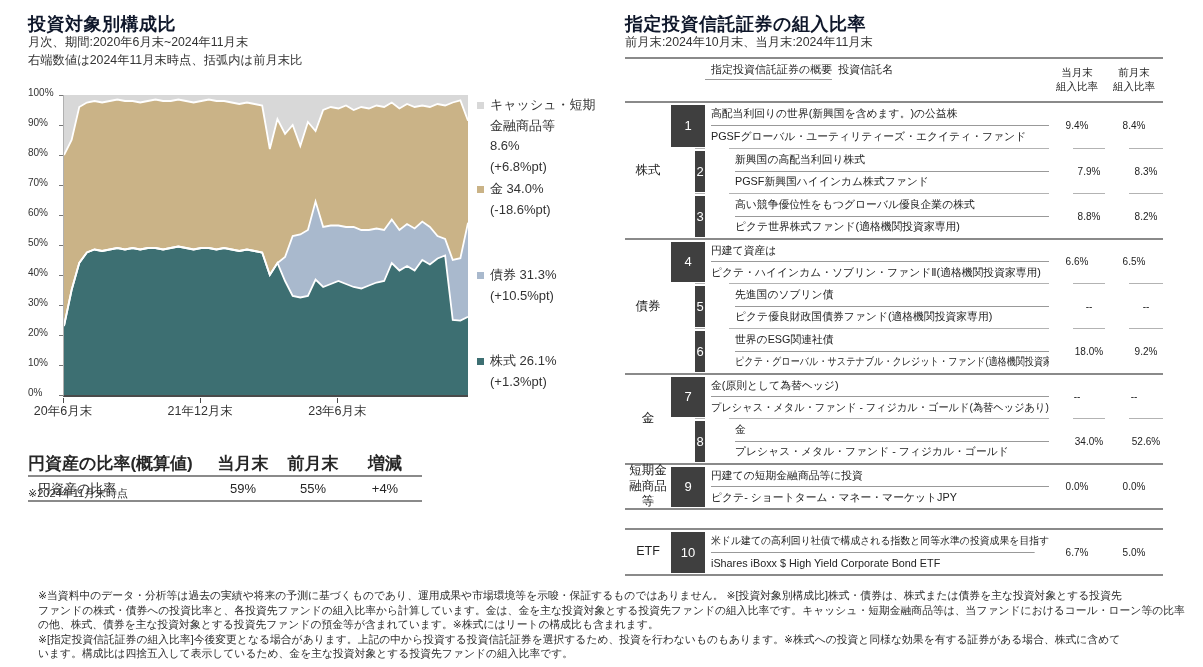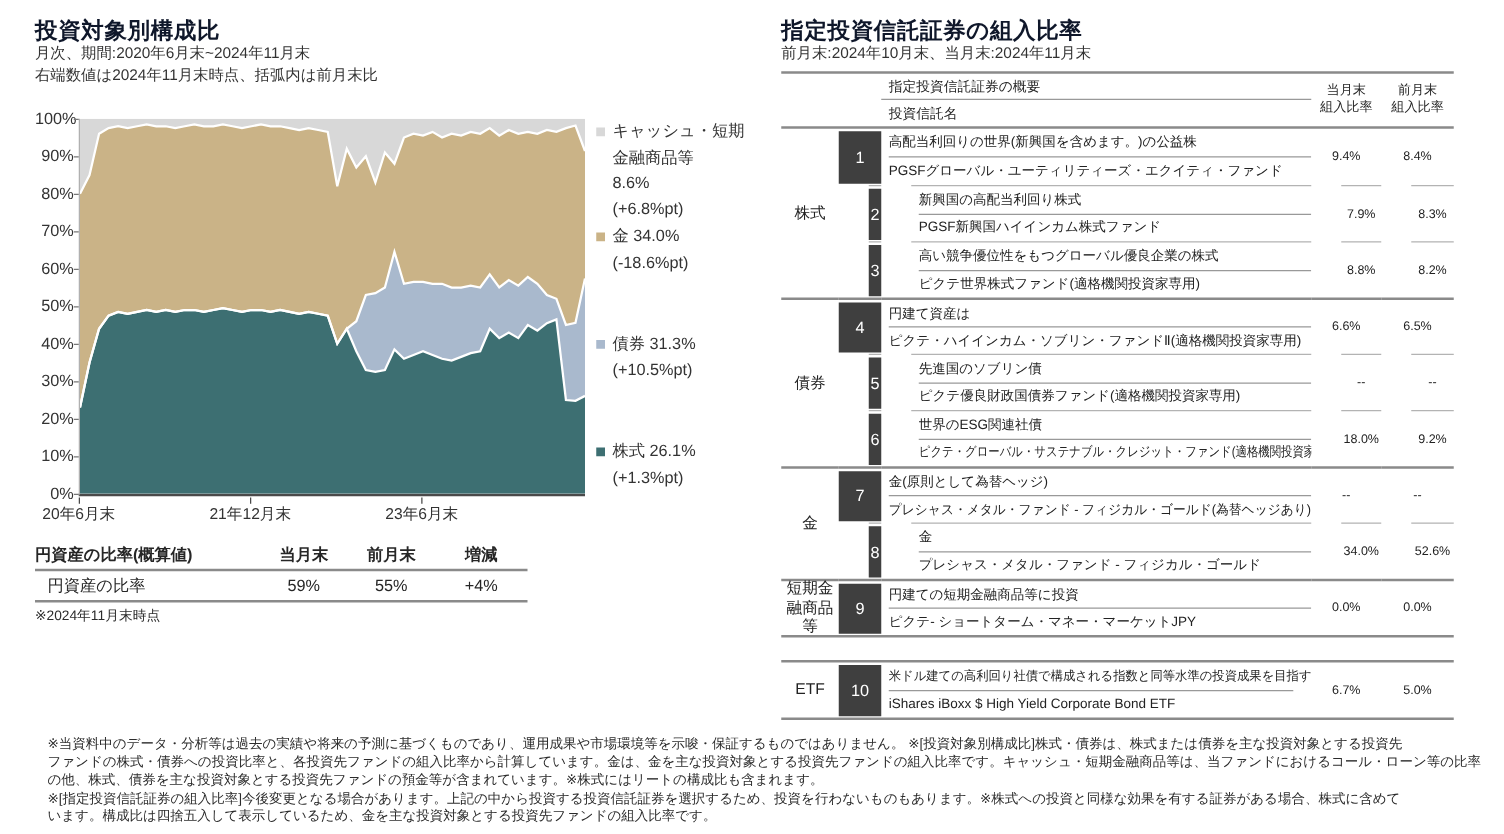--- a/index.html
+++ b/index.html
@@ -8,53 +8,53 @@
 
   
   #left-col { position:absolute; left:28px; top:12px; width:578px; height:560px; }
   .sec-title { font-size:18px; font-weight:bold; color:#0f172a; letter-spacing:.5px; }
   .sec-sub { position:absolute; left:0; font-size:12.3px; color:#333; }
 
   #chart-block { position:absolute; left:0; top:76px; width:578px; height:340px; }
   #plot { position:absolute; left:35px; top:7px; width:405px; height:302px;
           border-left:1px solid #b0b0b0; border-bottom:2px solid #4a4a4a; }
   #area-svg { display:block; }
-  .ylab { position:absolute; width:31px; text-align:right; font-size:13px; color:#333; }
+  .ylab { position:absolute; width:31px; text-align:left; font-size:10px; color:#333; }
   .ytick { position:absolute; width:4px; height:1px; background:#777; left:31px; }
   .xtick { position:absolute; width:1px; height:5px; background:#4a4a4a; top:310px; }
   .xlab { position:absolute; width:90px; text-align:center; font-size:12.5px; color:#333; top:315px; }
 
   #legend { position:absolute; left:449px; top:7px; width:130px; }
   .legend-item { position:absolute; left:0; display:flex; gap:6px; font-size:13px;
                  line-height:20.5px; color:#333; }
   .sq { width:7px; height:7px; margin-top:7px; flex:none; }
   .ltxt { white-space:pre-line; }
 
   
   #yen-block { position:absolute; left:0; top:420px; width:394px; }
   .yen-row { display:flex; align-items:center; height:23px; }
-  .yen-head { font-weight:bold; font-size:13px; }
+  .yen-head { font-weight:bold; font-size:17px;margin-top:20px; }
   .yen-data { font-size:13px; }
   .yc0 { width:180px; text-align:left; }
   .yc1 { width:70px; text-align:center; }
   .yc2 { width:70px; text-align:center; }
   .yc3 { width:74px; text-align:center; }
   .yen-rule { height:2px; background:#8a8a8a; }
   .yen-data .yc0 { padding-left:10px; }
 
   #left-notes { position:absolute; left:0; top:474px; width:578px; font-size:11px;
                 line-height:1.38; color:#2b2b2b; }
 
   
   #right-col { position:absolute; left:625px; top:12px; width:538px; height:566px; }
 
   #fund-table { position:absolute; left:0; top:45px; width:538px; }
   #fhead { display:flex; height:46px; border-top:2px solid #8a8a8a; border-bottom:2px solid #8a8a8a; }
   .fh-spacer { width:80px; }
-  .fh-txt { flex:1; display:flex; flex-direction:column; }
+  .fh-txt { flex:1; display:flex; }
   .fh-l1,.fh-l2 { height:21px; display:flex; align-items:center; padding-left:6px; font-size:11px; }
   .fh-l1 { border-bottom:1px solid #999; }
   .fh-val { width:56px; display:flex; align-items:center; justify-content:center;
             text-align:center; font-size:10.5px; line-height:1.3; white-space:pre-line; }
   .fh-val.p { width:58px; }
 
   .frows { display:grid; grid-template-columns:46px 34px 1fr 56px 58px;
            grid-auto-rows:45px; width:538px; border-bottom:2px solid #8a8a8a; }
   .gcell { grid-column:1; display:flex; align-items:center; justify-content:center;
            text-align:center; font-size:12.5px; color:#222; line-height:1.25; padding:0 2px; }

